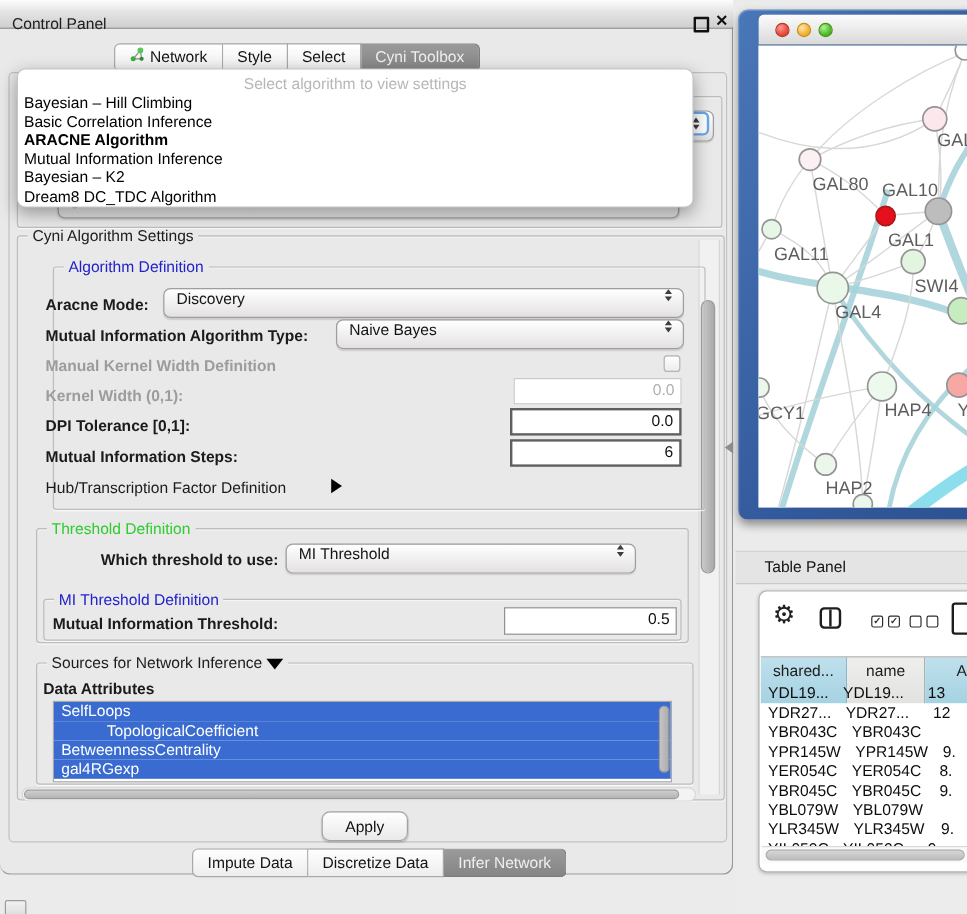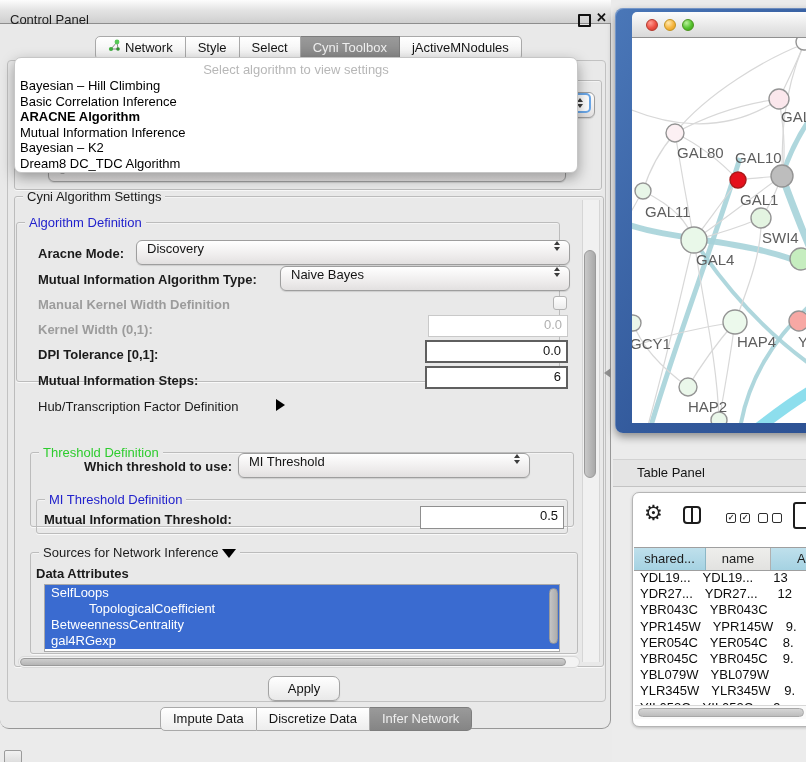--- a/index.html
+++ b/index.html
@@ -107,21 +107,21 @@
   .tp-below{left:612px;top:487px;width:194px;height:275px;background:#ececec;}
   .table-win{left:632px;top:492px;width:190px;height:235px;background:#ffffff;
     border:1px solid #b5b5b5;border-radius:7px;box-sizing:border-box;box-shadow:0 1px 3px rgba(0,0,0,.2);z-index:5;}
   .gear{position:absolute;left:11px;top:10px;font-size:21px;color:#202020;line-height:20px;}
   .colsplit{position:absolute;left:50px;top:13px;width:18px;height:18px;border:2px solid #1d1d1d;border-radius:4px;box-sizing:border-box;}
   .colsplit::after{content:"";position:absolute;left:6px;top:0;width:2px;height:14px;background:#1d1d1d;}
   .minibox{position:absolute;top:20px;width:10px;height:10px;border:1.6px solid #2e2e2e;border-radius:2px;box-sizing:border-box;
     font-size:8px;line-height:8px;text-align:center;color:#2e2e2e;font-weight:bold;}
   .pagepart{position:absolute;left:160px;top:9px;width:24px;height:27px;border:2px solid #1d1d1d;border-radius:3px;box-sizing:border-box;background:#fff;}
   .thead{position:absolute;left:1px;top:54px;height:22px;display:flex;border-top:1px solid #9f9f9f;border-bottom:1px solid #9f9f9f;}
-  .th{height:22px;line-height:22px;font-size:13px;color:#1c1c1c;text-align:center;box-sizing:border-box;
+  .th{height:38px;line-height:22px;font-size:13px;color:#1c1c1c;text-align:center;box-sizing:border-box;
     background:linear-gradient(#eeeeec,#e2e2e0);border-right:1px solid #b0b0b0;}
   .th.hl{background:linear-gradient(#bfe0ec,#a5d2e2);border-right:1px solid #8cb7c6;}
   .trows{position:absolute;left:1px;top:77px;width:188px;height:128px;overflow:visible;}
   .trow{display:flex;height:16.2px;}
   .td{font-size:13px;color:#0d0d0d;line-height:16px;white-space:nowrap;box-sizing:border-box;}
   .t-hscroll{position:absolute;left:2px;top:212px;width:186px;height:13px;background:#fafafa;border-top:1px solid #d8d8d8;}
   .t-hthumb{position:absolute;left:3px;top:2px;width:166px;height:9px;background:linear-gradient(#d6d6d6,#bdbdbd);border:1px solid #a8a8a8;border-radius:5px;box-sizing:border-box;}
 
   .collapse-arrow{left:604px;top:368px;width:0;height:0;border-top:5px solid transparent;border-bottom:5px solid transparent;border-right:7px solid #8f8f8f;}
   .bl-icon{left:4px;top:750px;width:18px;height:16px;border:1px solid #9b9b9b;border-radius:2px;background:linear-gradient(#f2f2f2,#d9d9d9);box-sizing:border-box;}
@@ -149,23 +149,20 @@
     </div>
     <div class="seg">
       <span>Style</span>
     </div>
     <div class="seg">
       <span>Select</span>
     </div>
     <div class="seg sel">
       <span>Cyni Toolbox</span>
     </div>
-    <div class="seg">
-      <span>jActiveMNodules</span>
-    </div>
   </div>
 
 <div class="abs groupbox" style="left:14px;top:80px;width:588px;height:110px;z-index:1"></div>
 <div class="abs combo" style="left:48px;top:92px;width:547px;height:26px;z-index:2">
   <span class="spacer"></span>
   <span style="width:22px;height:20px;border:2px solid #6aa7e8;border-radius:5px;background:#fdfdfd;display:flex;flex-direction:column;align-items:center;justify-content:center;gap:2px;margin-right:3px;box-sizing:border-box;">
     <span class="arr-up"></span>
     <span class="arr-dn"></span>
   </span>
 </div>
@@ -190,21 +187,21 @@
     </div>
 </div>
 
 <div class="abs groupbox" style="left:14px;top:196px;width:590px;height:471px;">
   <span class="gtitle">Cyni Algorithm Settings</span>
 </div>
 
 <div class="abs sb-v-track" style="left:582px;top:200px;width:16px;height:462px;"></div>
 <div class="abs sb-thumb" style="left:584px;top:250px;width:12px;height:228px;"></div>
 
-<div class="abs groupbox" style="left:16px;top:222px;width:544px;height:160px;">
+<div class="abs groupbox" style="left:44px;top:222px;width:544px;height:203px;">
   <span class="gtitle" style="color:#2222cc">Algorithm Definition</span>
 </div>
 <div class="abs lbl" style="left:38px;top:246px;">Aracne Mode:</div>
 <div class="abs combo" style="left:136px;top:240px;width:434px;height:25px;">
   <span>Discovery</span>
   <span class="spacer"></span>
   <span class="arrows">
       <span class="arr-up"></span>
       <span class="arr-dn"></span>
     </span>
@@ -223,21 +220,21 @@
 <div class="abs lbl dis" style="left:38px;top:322px;">Kernel Width (0,1):</div>
 <div class="abs tfield lite" style="left:428px;top:315px;width:140px;height:22px;">0.0</div>
 <div class="abs lbl" style="left:38px;top:347px;">DPI Tolerance [0,1]:</div>
 <div class="abs tfield" style="left:425px;top:340px;width:143px;height:23px;">0.0</div>
 <div class="abs lbl" style="left:38px;top:373px;">Mutual Information Steps:</div>
 <div class="abs tfield" style="left:425px;top:366px;width:143px;height:23px;">6</div>
 
 <div class="abs plain" style="left:38px;top:399px;">Hub/Transcription Factor Definition</div>
 <div class="abs" style="left:276px;top:399px;width:0;height:0;border-top:6px solid transparent;border-bottom:6px solid transparent;border-left:9px solid #000;"></div>
 
-<div class="abs groupbox" style="left:30px;top:440px;width:544px;height:75px;margin-top:12px;">
+<div class="abs groupbox" style="left:30px;top:440px;width:544px;height:96px;">
   <span class="gtitle" style="color:#2ecc2e">Threshold Definition</span>
 </div>
 <div class="abs lbl" style="left:84px;top:459px;">Which threshold to use:</div>
 <div class="abs combo" style="left:238px;top:453px;width:292px;height:25px;">
   <span>MI Threshold</span>
   <span class="spacer"></span>
   <span class="arrows">
       <span class="arr-up"></span>
       <span class="arr-dn"></span>
     </span>

